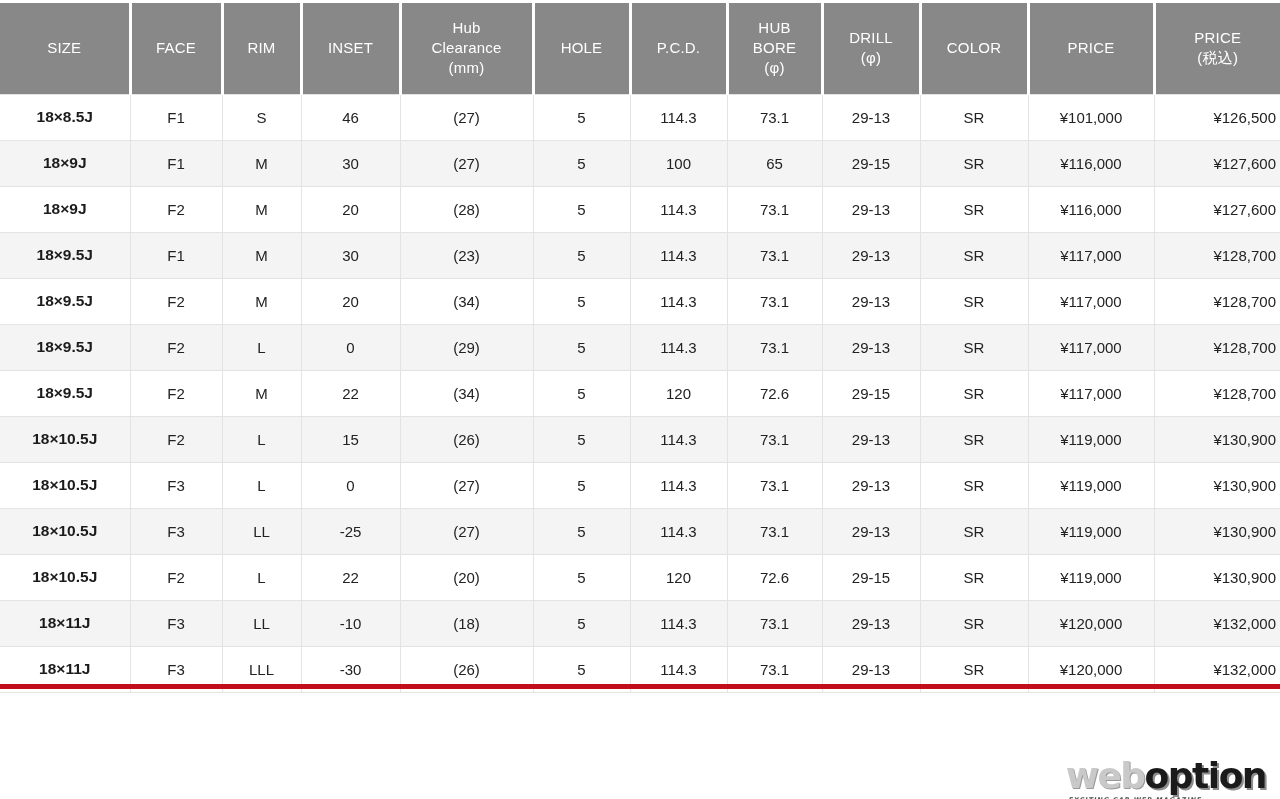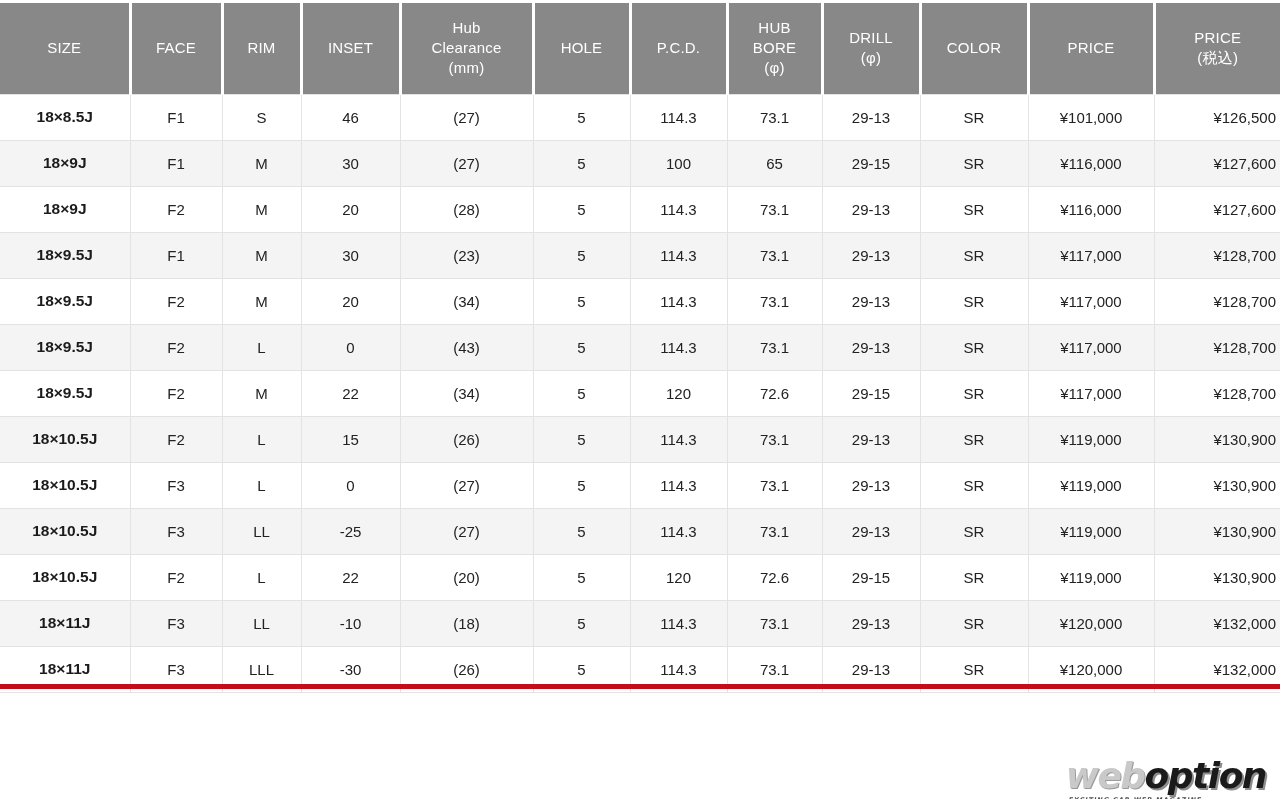--- a/index.html
+++ b/index.html
@@ -98,21 +98,20 @@
     align-items: flex-end;
     justify-content: flex-end;
   }
   .logo-stack {
     position: relative;
     display: inline-block;
     line-height: 1;
   }
   .logo-main {
     font-family: "DejaVu Sans", sans-serif;
-    font-style: italic;
     font-weight: bold;
     font-size: 36px;
     letter-spacing: -1.5px;
     line-height: 1;
     white-space: nowrap;
   }
   .logo-web {
     color: #c9c9c9;
     text-shadow: 1px 1px 0 #9a9a9a;
   }
@@ -239,21 +238,21 @@
             <td>29-13</td>
             <td>SR</td>
             <td>¥117,000</td>
             <td>¥128,700</td>
           </tr>
           <tr>
             <td class="size-cell">18×9.5J</td>
             <td>F2</td>
             <td>L</td>
             <td>0</td>
-            <td>(43)</td>
+            <td>(29)</td>
             <td>5</td>
             <td>114.3</td>
             <td>73.1</td>
             <td>29-13</td>
             <td>SR</td>
             <td>¥117,000</td>
             <td>¥128,700</td>
           </tr>
           <tr>
             <td class="size-cell">18×9.5J</td>

